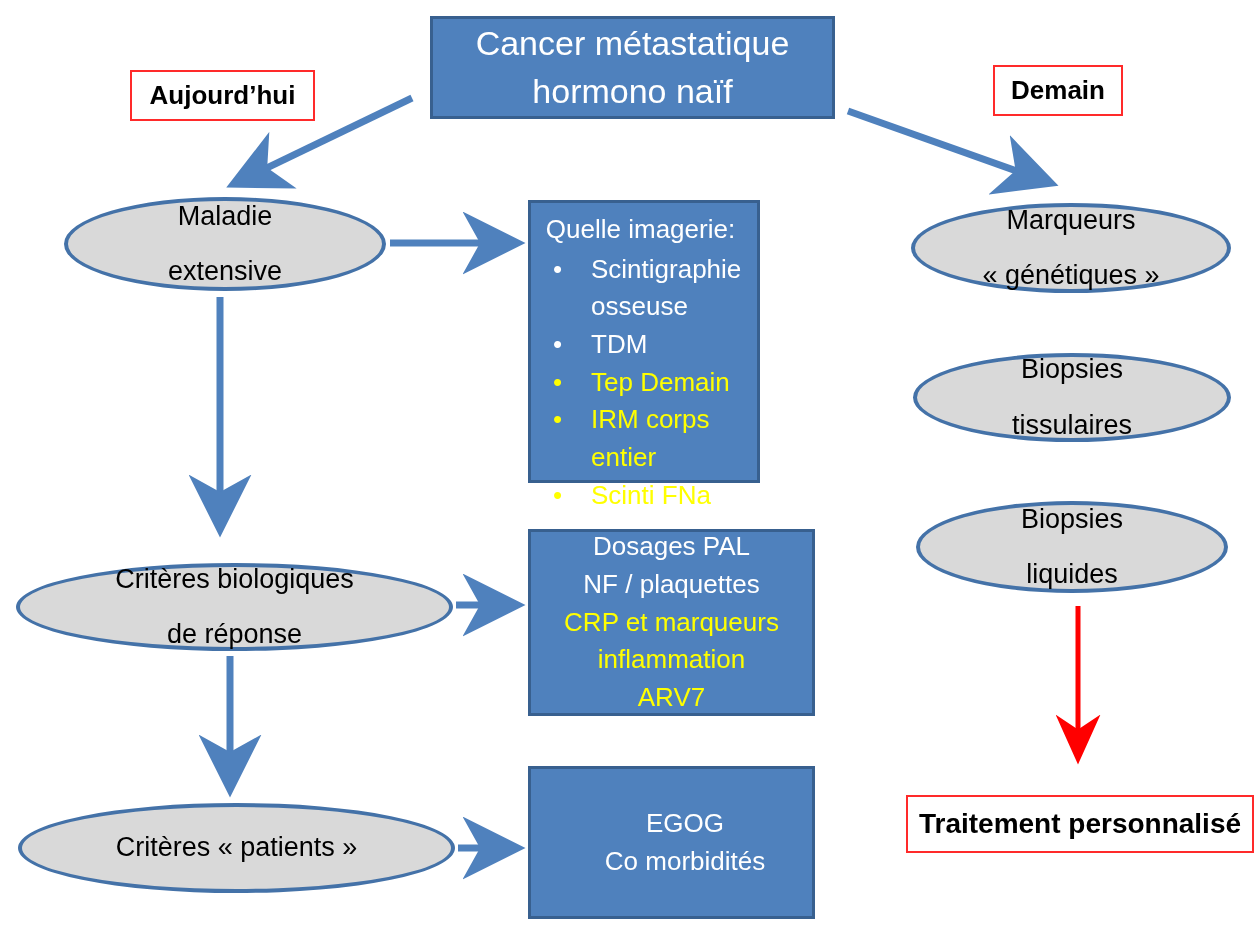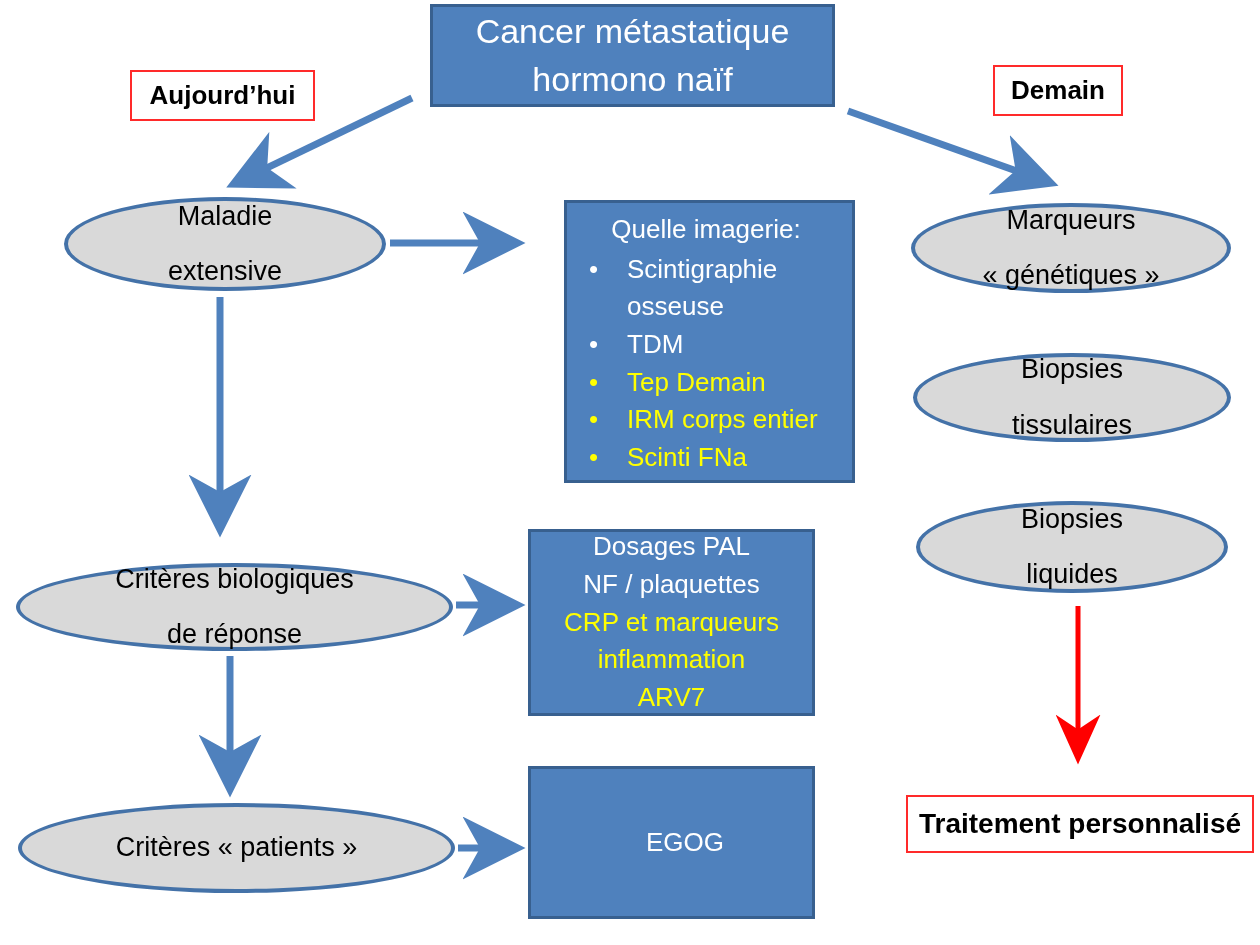--- a/index.html
+++ b/index.html
@@ -3,21 +3,21 @@
 <meta charset="utf-8">
 <style>
   html,body{margin:0;padding:0;background:#ffffff;}
   #canvas{
     position:relative;width:1260px;height:945px;background:#ffffff;overflow:hidden;
     font-family:"Liberation Sans",sans-serif;
   }
   .abs{position:absolute;box-sizing:border-box;}
   
   .root-box{
-    left:430px;top:4px;width:405px;height:103px;
+    left:430px;top:16px;width:405px;height:103px;
     background:#4f81bd;border:3px solid #38608f;
     color:#ffffff;font-size:34px;line-height:1.4;
     display:flex;flex-direction:column;align-items:center;justify-content:center;
     text-align:center;
   }
   
   .red-label{
     background:#ffffff;border:2px solid #ff2a2a;color:#000000;font-weight:bold;
     display:flex;align-items:center;justify-content:center;text-align:center;
   }
@@ -33,21 +33,21 @@
   .el-bio{left:16px;top:563px;width:437px;height:88px;}
   .el-patients{left:18px;top:803px;width:437px;height:90px;}
   .el-marqueurs{left:911px;top:203px;width:320px;height:90px;}
   .el-tissulaires{left:913px;top:353px;width:318px;height:89px;}
   .el-liquides{left:916px;top:501px;width:312px;height:92px;}
   
   .blue-box{
     background:#4f81bd;border:3px solid #38608f;color:#ffffff;
     font-size:26px;line-height:1.45;
   }
-  .box-imagerie{left:528px;top:200px;width:291px;height:283px;padding:8px 17px 6px 10px;margin-left:36px;}
+  .box-imagerie{left:528px;top:200px;width:232px;height:283px;padding:8px 17px 6px 10px;}
   .box-bio{left:528px;top:529px;width:287px;height:187px;display:flex;flex-direction:column;align-items:center;justify-content:center;text-align:center;}
   .box-patient{left:528px;top:766px;width:287px;height:153px;display:flex;flex-direction:column;align-items:center;justify-content:center;text-align:center;padding-left:27px;}
   .box-heading{text-align:center;margin-bottom:2px;}
   .bullet-row{display:flex;align-items:flex-start;padding-left:6px;}
   .bullet-glyph{width:38px;flex:0 0 38px;text-align:left;padding-left:6px;}
   .bullet-text{flex:1;}
   
   .outcome-box{
     left:906px;top:795px;width:348px;height:58px;
     background:#ffffff;border:2px solid #ff2a2a;color:#000000;font-weight:bold;font-size:28px;
@@ -129,20 +129,21 @@
 
   <div class="abs blue-box box-bio">
     <div style="color: rgb(255, 255, 255);">Dosages PAL</div>
     <div style="color: rgb(255, 255, 255);">NF / plaquettes</div>
     <div style="color: rgb(255, 255, 0);">CRP et marqueurs inflammation</div>
     <div style="color: rgb(255, 255, 0);">ARV7</div>
   </div>
 
   <div class="abs blue-box box-patient">
     <div style="color: rgb(255, 255, 255);">EGOG</div>
+    <div style="color: rgb(255, 255, 255);">Co morbidités</div>
   </div>
 
   <div class="abs ellipse el-marqueurs">
     <span>Marqueurs</span>
     <span>« génétiques »</span>
   </div>
   <div class="abs ellipse el-tissulaires">
     <span>Biopsies</span>
     <span>tissulaires</span>
   </div>

